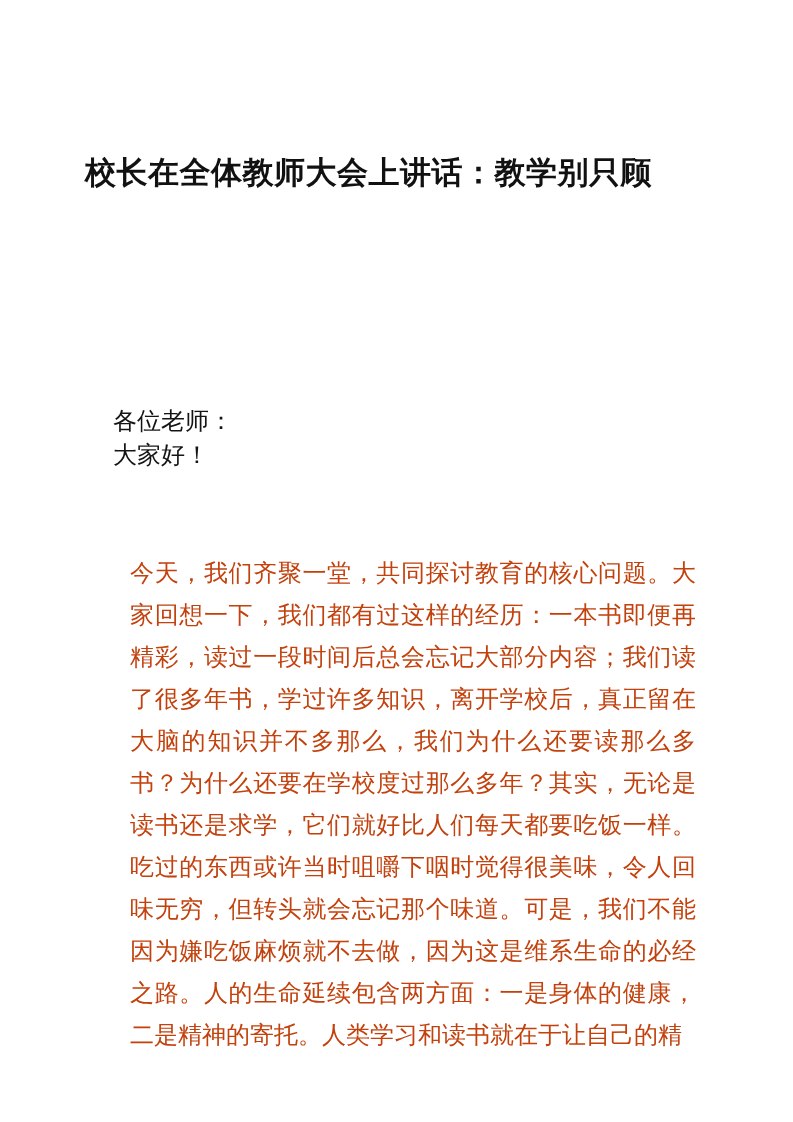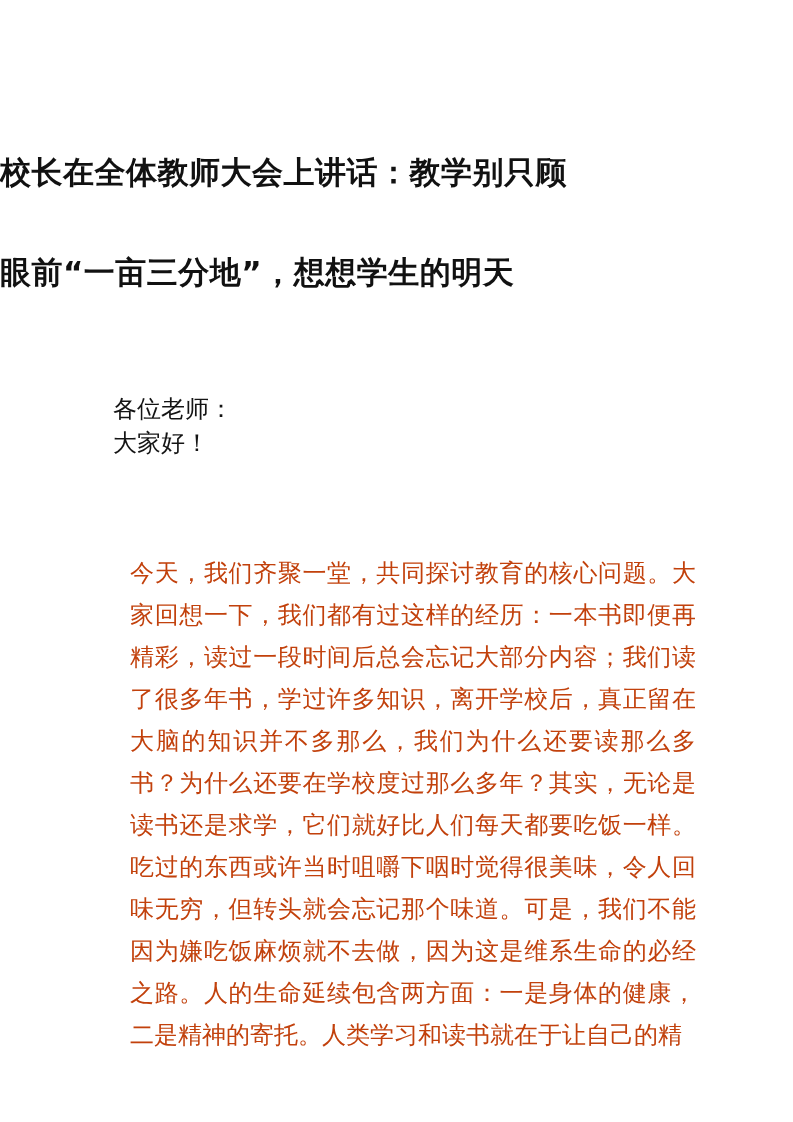--- a/index.html
+++ b/index.html
@@ -23,36 +23,37 @@
     background: #ffffff;
     box-sizing: border-box;
   }
 
   
   .doc-title {
     position: absolute;
     left: 0;
     top: 122px;
     width: 737px;
+    text-align: center;
     font-weight: bold;
     font-size: 31px;
     line-height: 100px;
     letter-spacing: 0.5px;
     color: #111111;
   }
   .doc-title .title-line {
     display: block;
     white-space: nowrap;
   }
 
   
   .salutation {
     position: absolute;
     left: 113px;
-    top: 392px;
+    top: 404px;
     width: 566px;
     font-size: 24px;
     line-height: 34px;
     color: #141414;
   }
   .salutation .sal-line {
     display: block;
   }
   .salutation .sal-line.second {
   }
@@ -74,21 +75,20 @@
     padding: 0;
   }
 </style>
 </head>
 <body>
 
 <div class="page">
 
   <div class="doc-title">
     <span class="title-line">校长在全体教师大会上讲话：教学别只顾</span>
-    <span class="title-line">眼前“一亩三分地”，想想学生的明天</span>
   </div>
 
   <div class="salutation">
     <span class="sal-line">各位老师：</span>
     <span class="sal-line second">大家好！</span>
   </div>
 
   <div class="body-text">
     <p>今天，我们齐聚一堂，共同探讨教育的核心问题。大家回想一下，我们都有过这样的经历：一本书即便再精彩，读过一段时间后总会忘记大部分内容；我们读了很多年书，学过许多知识，离开学校后，真正留在大脑的知识并不多那么，我们为什么还要读那么多书？为什么还要在学校度过那么多年？其实，无论是读书还是求学，它们就好比人们每天都要吃饭一样。吃过的东西或许当时咀嚼下咽时觉得很美味，令人回味无穷，但转头就会忘记那个味道。可是，我们不能因为嫌吃饭麻烦就不去做，因为这是维系生命的必经之路。人的生命延续包含两方面：一是身体的健康，二是精神的寄托。人类学习和读书就在于让自己的精</p>
   </div>

